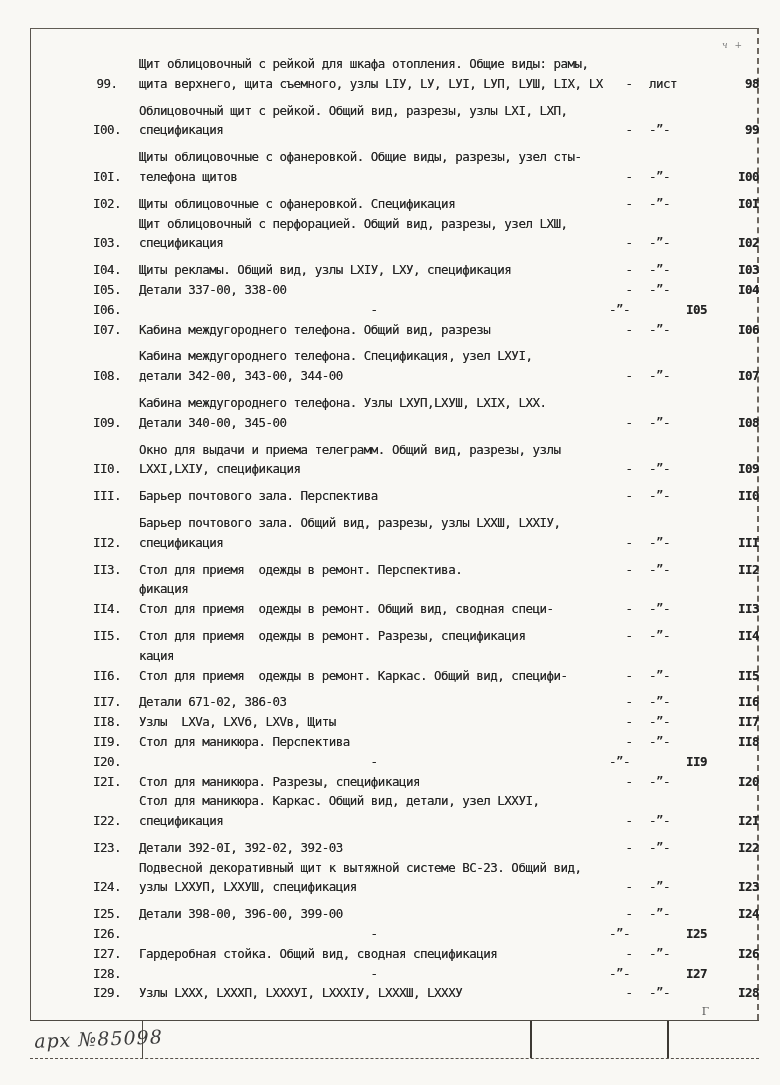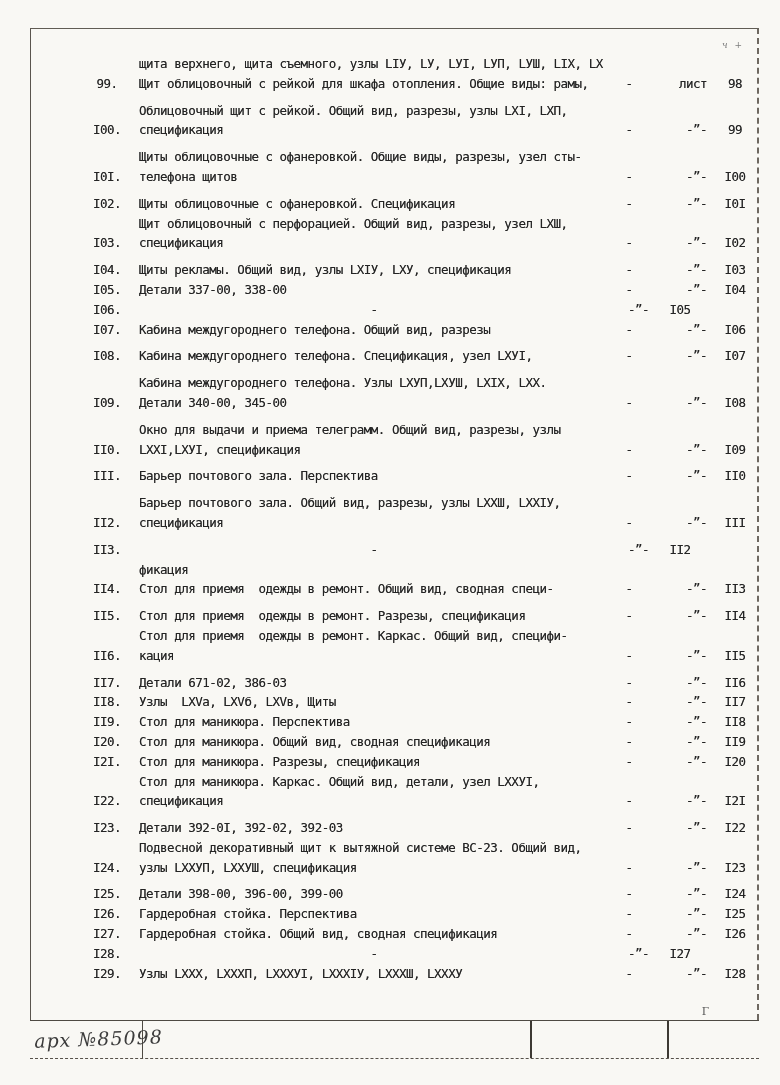--- a/index.html
+++ b/index.html
@@ -32,22 +32,22 @@
   .entry{
     display:grid;
     grid-template-columns:50px 470px 40px 58px 52px;
     align-items:end;
   }
   .entry.gap{margin-top:7px;}
   .entry .num{text-align:center;padding-right:14px;white-space:pre;}
   .entry .text{white-space:pre;}
   .entry .text div{white-space:pre;}
   .entry .dash{text-align:center;}
-  .entry .ditto{text-align:right;white-space:pre;}
-  .entry .page-ref{text-align:center;padding-left:4px;white-space:pre;}
+  .entry .ditto{text-align:left;white-space:pre;}
+  .entry .page-ref{text-align:right;padding-left:4px;white-space:pre;font-weight:bold;}
   
   .footer{
     position:absolute;
     left:30px;top:1020px;
     width:729px;height:39px;
     border-top:1px solid #4e4a43;
     border-bottom:1px dashed #57524b;
     box-sizing:border-box;
   }
   .stamp-cell{
@@ -86,21 +86,21 @@
 </head>
 <body>
 
 <div class="page">
   <span class="corner-mark">ч +</span>
 
   <div class="frame">
     <div class="toc" id="toc">
   <div class="entry">
     <div class="num">99.</div>
-    <div class="text"><div>щита верхнего, щита съемного, узлы LIУ, LУ, LУI, LУП, LУШ, LIX, LX</div><div>Щит облицовочный с рейкой для шкафа отопления. Общие виды: рамы,</div></div>
+    <div class="text"><div>Щит облицовочный с рейкой для шкафа отопления. Общие виды: рамы,</div><div>щита верхнего, щита съемного, узлы LIУ, LУ, LУI, LУП, LУШ, LIX, LX</div></div>
     <div class="dash">-</div>
     <div class="ditto">лист</div>
     <div class="page-ref">98</div>
   </div>
 
   <div class="entry gap">
     <div class="num">I00.</div>
     <div class="text"><div>Облицовочный щит с рейкой. Общий вид, разрезы, узлы LXI, LХП,</div><div>спецификация</div></div>
     <div class="dash">-</div>
     <div class="ditto">-”-</div>
@@ -157,37 +157,37 @@
   <div class="entry">
     <div class="num">I07.</div>
     <div class="text"><div>Кабина междугороднего телефона. Общий вид, разрезы</div></div>
     <div class="dash">-</div>
     <div class="ditto">-”-</div>
     <div class="page-ref">I06</div>
   </div>
 
   <div class="entry gap">
     <div class="num">I08.</div>
-    <div class="text"><div>Кабина междугороднего телефона. Спецификация, узел LXУI,</div></div>
+    <div class="text"><div>Кабина междугороднего телефона. Спецификация, узел LXУI,</div><div>детали 342-00, 343-00, 344-00</div></div>
     <div class="dash">-</div>
     <div class="ditto">-”-</div>
     <div class="page-ref">I07</div>
   </div>
 
   <div class="entry gap">
     <div class="num">I09.</div>
     <div class="text"><div>Кабина междугороднего телефона. Узлы LXУП,LXУШ, LXIX, LXX.</div><div>Детали 340-00, 345-00</div></div>
     <div class="dash">-</div>
     <div class="ditto">-”-</div>
     <div class="page-ref">I08</div>
   </div>
 
   <div class="entry gap">
     <div class="num">II0.</div>
-    <div class="text"><div>Окно для выдачи и приема телеграмм. Общий вид, разрезы, узлы</div><div>LXXI,LXУI, спецификация</div></div>
+    <div class="text"><div>Окно для выдачи и приема телеграмм. Общий вид, разрезы, узлы</div><div>LXXI,LXIУ, спецификация</div></div>
     <div class="dash">-</div>
     <div class="ditto">-”-</div>
     <div class="page-ref">I09</div>
   </div>
 
   <div class="entry gap">
     <div class="num">III.</div>
     <div class="text"><div>Барьер почтового зала. Перспектива</div></div>
     <div class="dash">-</div>
     <div class="ditto">-”-</div>
@@ -197,20 +197,21 @@
   <div class="entry gap">
     <div class="num">II2.</div>
     <div class="text"><div>Барьер почтового зала. Общий вид, разрезы, узлы LXXШ, LXXIУ,</div><div>спецификация</div></div>
     <div class="dash">-</div>
     <div class="ditto">-”-</div>
     <div class="page-ref">III</div>
   </div>
 
   <div class="entry gap">
     <div class="num">II3.</div>
+    <div class="text"><div>Стол для приемя  одежды в ремонт. Перспектива.</div></div>
     <div class="dash">-</div>
     <div class="ditto">-”-</div>
     <div class="page-ref">II2</div>
   </div>
 
   <div class="entry">
     <div class="num">II4.</div>
     <div class="text"><div>фикация</div><div>Стол для приемя  одежды в ремонт. Общий вид, сводная специ-</div></div>
     <div class="dash">-</div>
     <div class="ditto">-”-</div>
@@ -220,21 +221,21 @@
   <div class="entry gap">
     <div class="num">II5.</div>
     <div class="text"><div>Стол для приемя  одежды в ремонт. Разрезы, спецификация</div></div>
     <div class="dash">-</div>
     <div class="ditto">-”-</div>
     <div class="page-ref">II4</div>
   </div>
 
   <div class="entry">
     <div class="num">II6.</div>
-    <div class="text"><div>Стол для приемя  одежды в ремонт. Каркас. Общий вид, специфи-</div><div>кация</div></div>
+    <div class="text"><div>кация</div><div>Стол для приемя  одежды в ремонт. Каркас. Общий вид, специфи-</div></div>
     <div class="dash">-</div>
     <div class="ditto">-”-</div>
     <div class="page-ref">II5</div>
   </div>
 
   <div class="entry gap">
     <div class="num">II7.</div>
     <div class="text"><div>Детали 671-02, 386-03</div></div>
     <div class="dash">-</div>
     <div class="ditto">-”-</div>
@@ -252,21 +253,20 @@
   <div class="entry">
     <div class="num">II9.</div>
     <div class="text"><div>Стол для маникюра. Перспектива</div></div>
     <div class="dash">-</div>
     <div class="ditto">-”-</div>
     <div class="page-ref">II8</div>
   </div>
 
   <div class="entry">
     <div class="num">I20.</div>
-    <div class="text"><div>Стол для маникюра. Общий вид, сводная спецификация</div></div>
     <div class="dash">-</div>
     <div class="ditto">-”-</div>
     <div class="page-ref">II9</div>
   </div>
 
   <div class="entry">
     <div class="num">I2I.</div>
     <div class="text"><div>Стол для маникюра. Разрезы, спецификация</div></div>
     <div class="dash">-</div>
     <div class="ditto">-”-</div>
@@ -300,21 +300,20 @@
   <div class="entry gap">
     <div class="num">I25.</div>
     <div class="text"><div>Детали 398-00, 396-00, 399-00</div></div>
     <div class="dash">-</div>
     <div class="ditto">-”-</div>
     <div class="page-ref">I24</div>
   </div>
 
   <div class="entry">
     <div class="num">I26.</div>
-    <div class="text"><div>Гардеробная стойка. Перспектива</div></div>
     <div class="dash">-</div>
     <div class="ditto">-”-</div>
     <div class="page-ref">I25</div>
   </div>
 
   <div class="entry">
     <div class="num">I27.</div>
     <div class="text"><div>Гардеробная стойка. Общий вид, сводная спецификация</div></div>
     <div class="dash">-</div>
     <div class="ditto">-”-</div>

